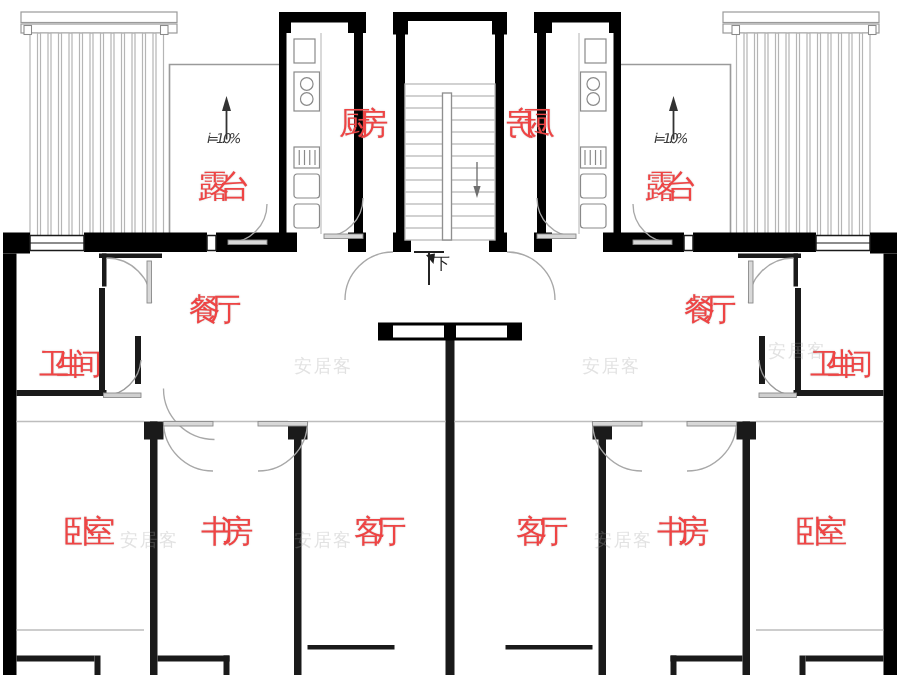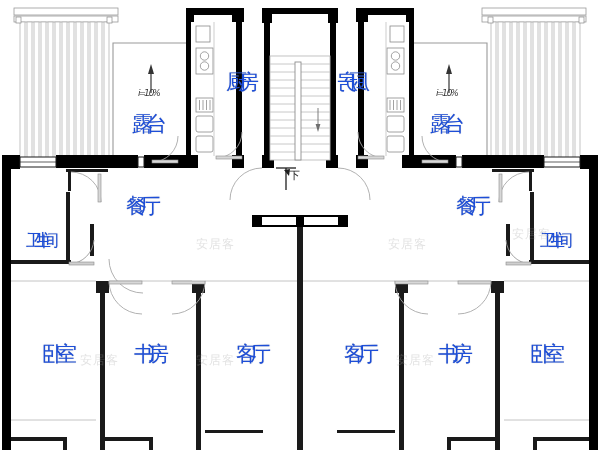--- a/index.html
+++ b/index.html
@@ -11,30 +11,30 @@
   #plan{
     position:relative;width:600px;height:450px;background:#ffffff;
     overflow:hidden;
   }
   #plan svg{position:absolute;top:0;left:0;}
 
   
   .room-label{
     position:absolute;
     font-family:"DejaVu Sans","Liberation Sans",sans-serif;
-    color:#1d4ed8;
+    color:#ef4444;
     white-space:nowrap;
     letter-spacing:-7px;
     font-size:21px;
     line-height:1;
     text-shadow:0 0 1px rgba(120,120,120,.45);
     pointer-events:none;
     text-align:right;
   }
-  .room-label.small{font-size:17px;letter-spacing:-6px;}
+  .room-label.small{font-size:20px;letter-spacing:-6px;}
   .room-label.tight{letter-spacing:-9px;}
   .room-label.mirror{transform:scaleX(-1);transform-origin:center;}
 
   .slope-note{
     position:absolute;
     font-size:9px;
     color:#3a3a3a;
     letter-spacing:-2px;
     white-space:nowrap;
     pointer-events:none;

